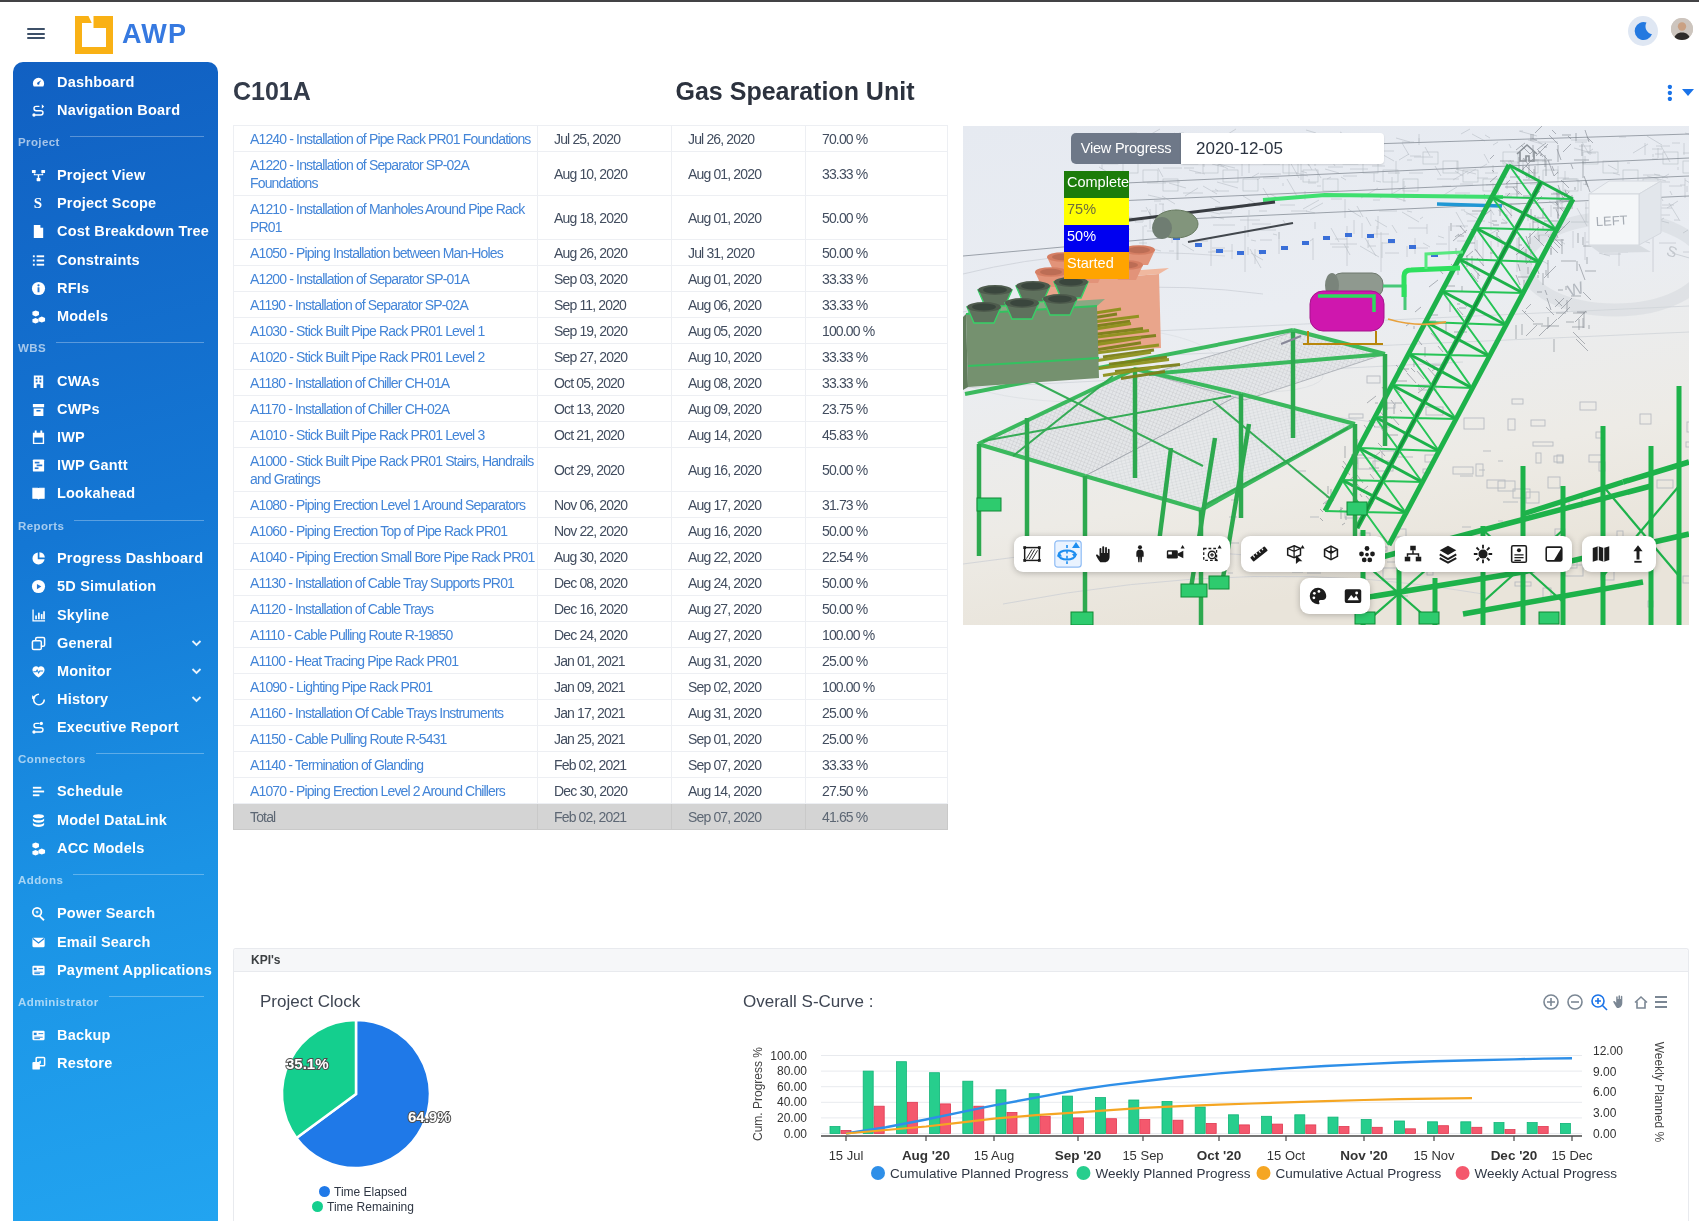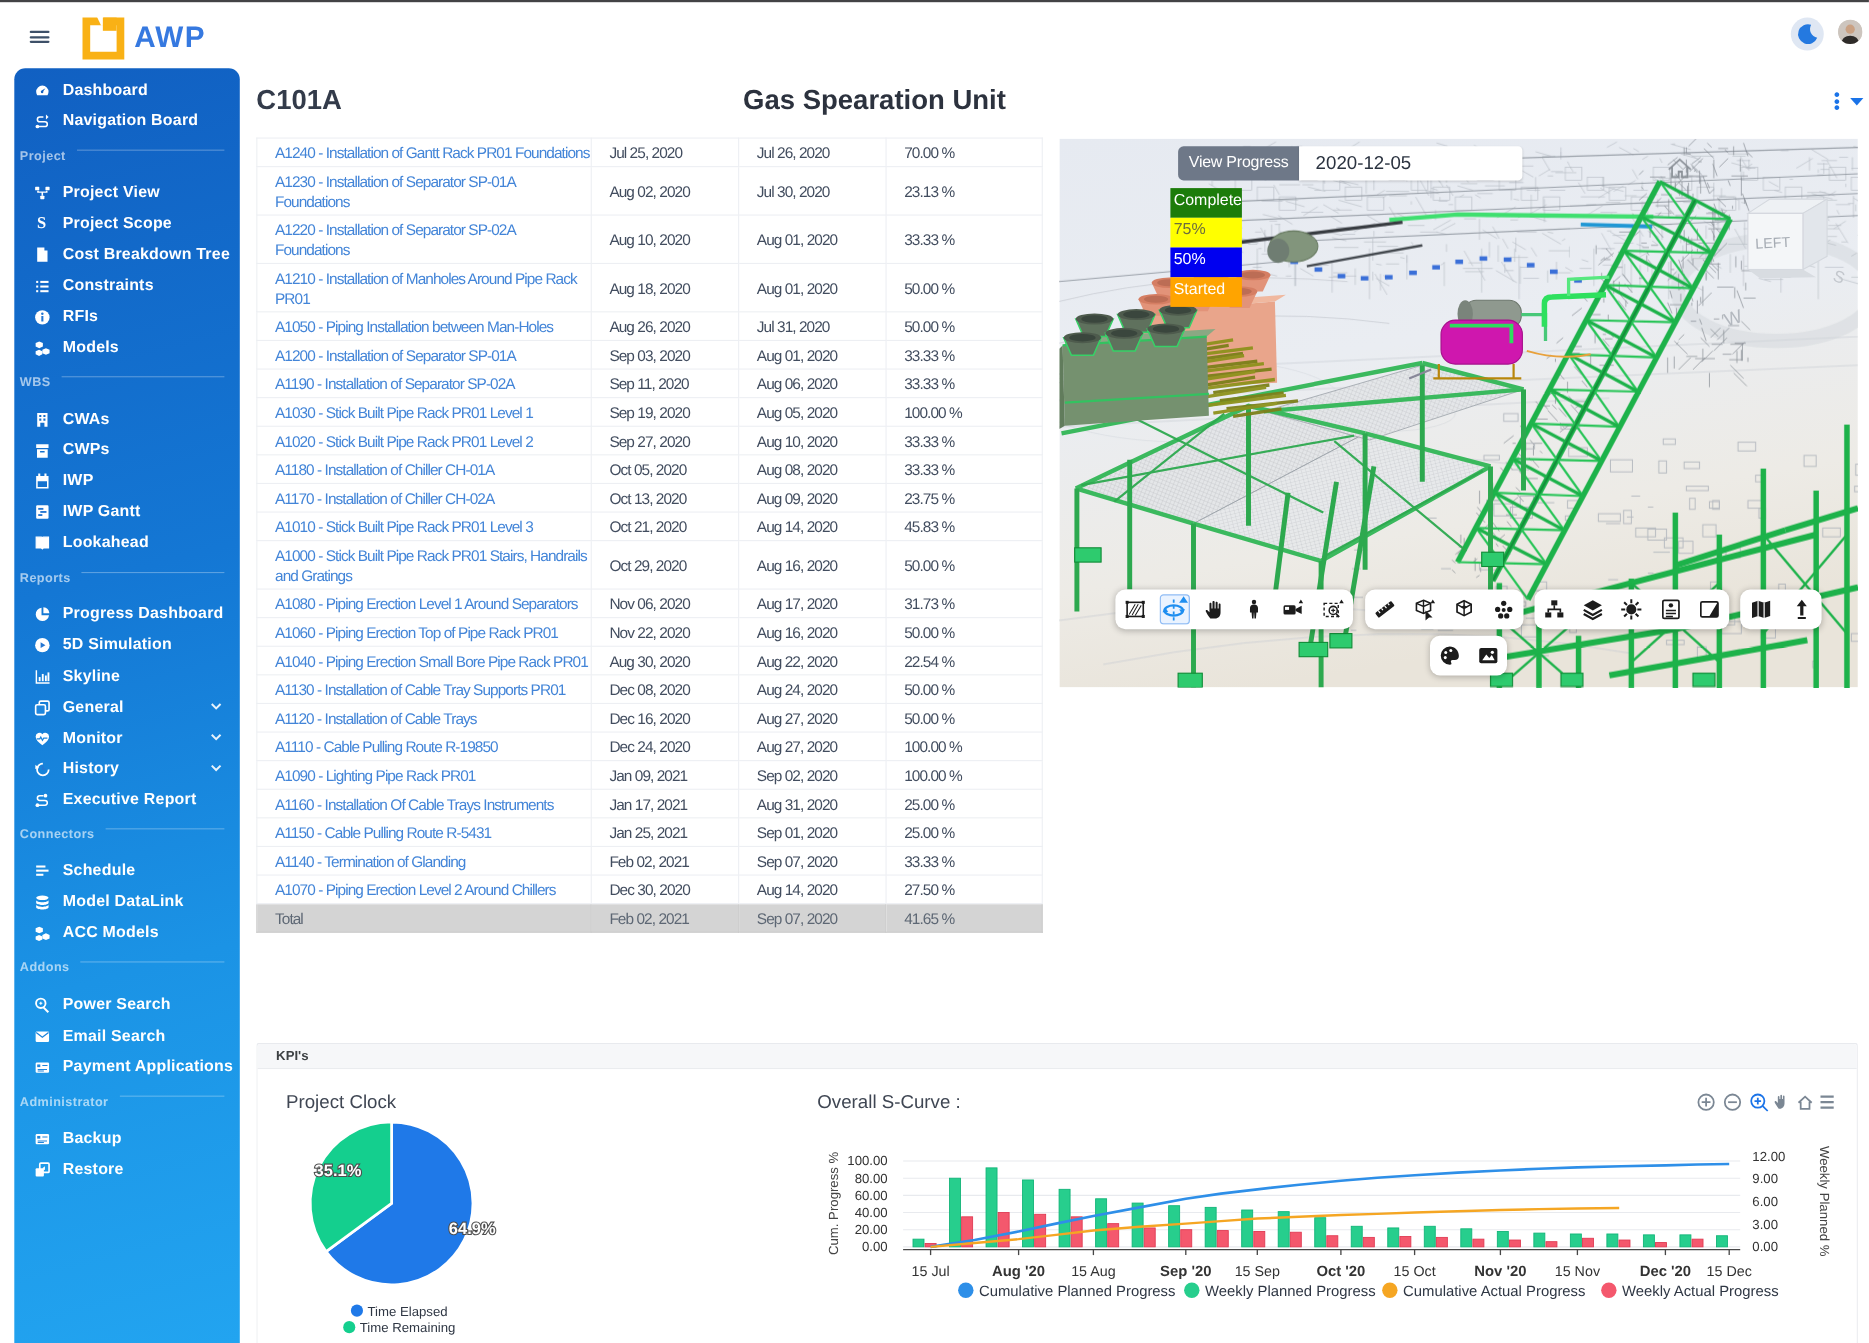--- a/index.html
+++ b/index.html
@@ -355,30 +355,24 @@
 <div class="caret-dd"></div>
 <table class="acts">
     <colgroup>
       <col style="width:304px">
       <col style="width:134px">
       <col style="width:134px">
       <col style="width:142px">
     </colgroup>
     <tbody>
       <tr class="h26">
-        <td class="act">A1240 - Installation of Gantt Rack PR01 Foundations</td>
+        <td class="act">A1240 - Installation of Pipe Rack PR01 Foundations</td>
         <td>Jul 25, 2020</td>
         <td>Jul 26, 2020</td>
         <td>70.00 %</td>
-      </tr>
-      <tr class="h44">
-        <td class="act">A1230 - Installation of Separator SP-01A<br>Foundations</td>
-        <td>Aug 02, 2020</td>
-        <td>Jul 30, 2020</td>
-        <td>23.13 %</td>
       </tr>
       <tr class="h44">
         <td class="act">A1220 - Installation of Separator SP-02A<br>Foundations</td>
         <td>Aug 10, 2020</td>
         <td>Aug 01, 2020</td>
         <td>33.33 %</td>
       </tr>
       <tr class="h44">
         <td class="act">A1210 - Installation of Manholes Around Pipe Rack<br>PR01</td>
         <td>Aug 18, 2020</td>
@@ -467,20 +461,26 @@
         <td class="act">A1120 - Installation of Cable Trays</td>
         <td>Dec 16, 2020</td>
         <td>Aug 27, 2020</td>
         <td>50.00 %</td>
       </tr>
       <tr class="h26">
         <td class="act">A1110 - Cable Pulling Route R-19850</td>
         <td>Dec 24, 2020</td>
         <td>Aug 27, 2020</td>
         <td>100.00 %</td>
+      </tr>
+      <tr class="h26">
+        <td class="act">A1100 - Heat Tracing Pipe Rack PR01</td>
+        <td>Jan 01, 2021</td>
+        <td>Aug 31, 2020</td>
+        <td>25.00 %</td>
       </tr>
       <tr class="h26">
         <td class="act">A1090 - Lighting Pipe Rack PR01</td>
         <td>Jan 09, 2021</td>
         <td>Sep 02, 2020</td>
         <td>100.00 %</td>
       </tr>
       <tr class="h26">
         <td class="act">A1160 - Installation Of Cable Trays Instruments</td>
         <td>Jan 17, 2021</td>

